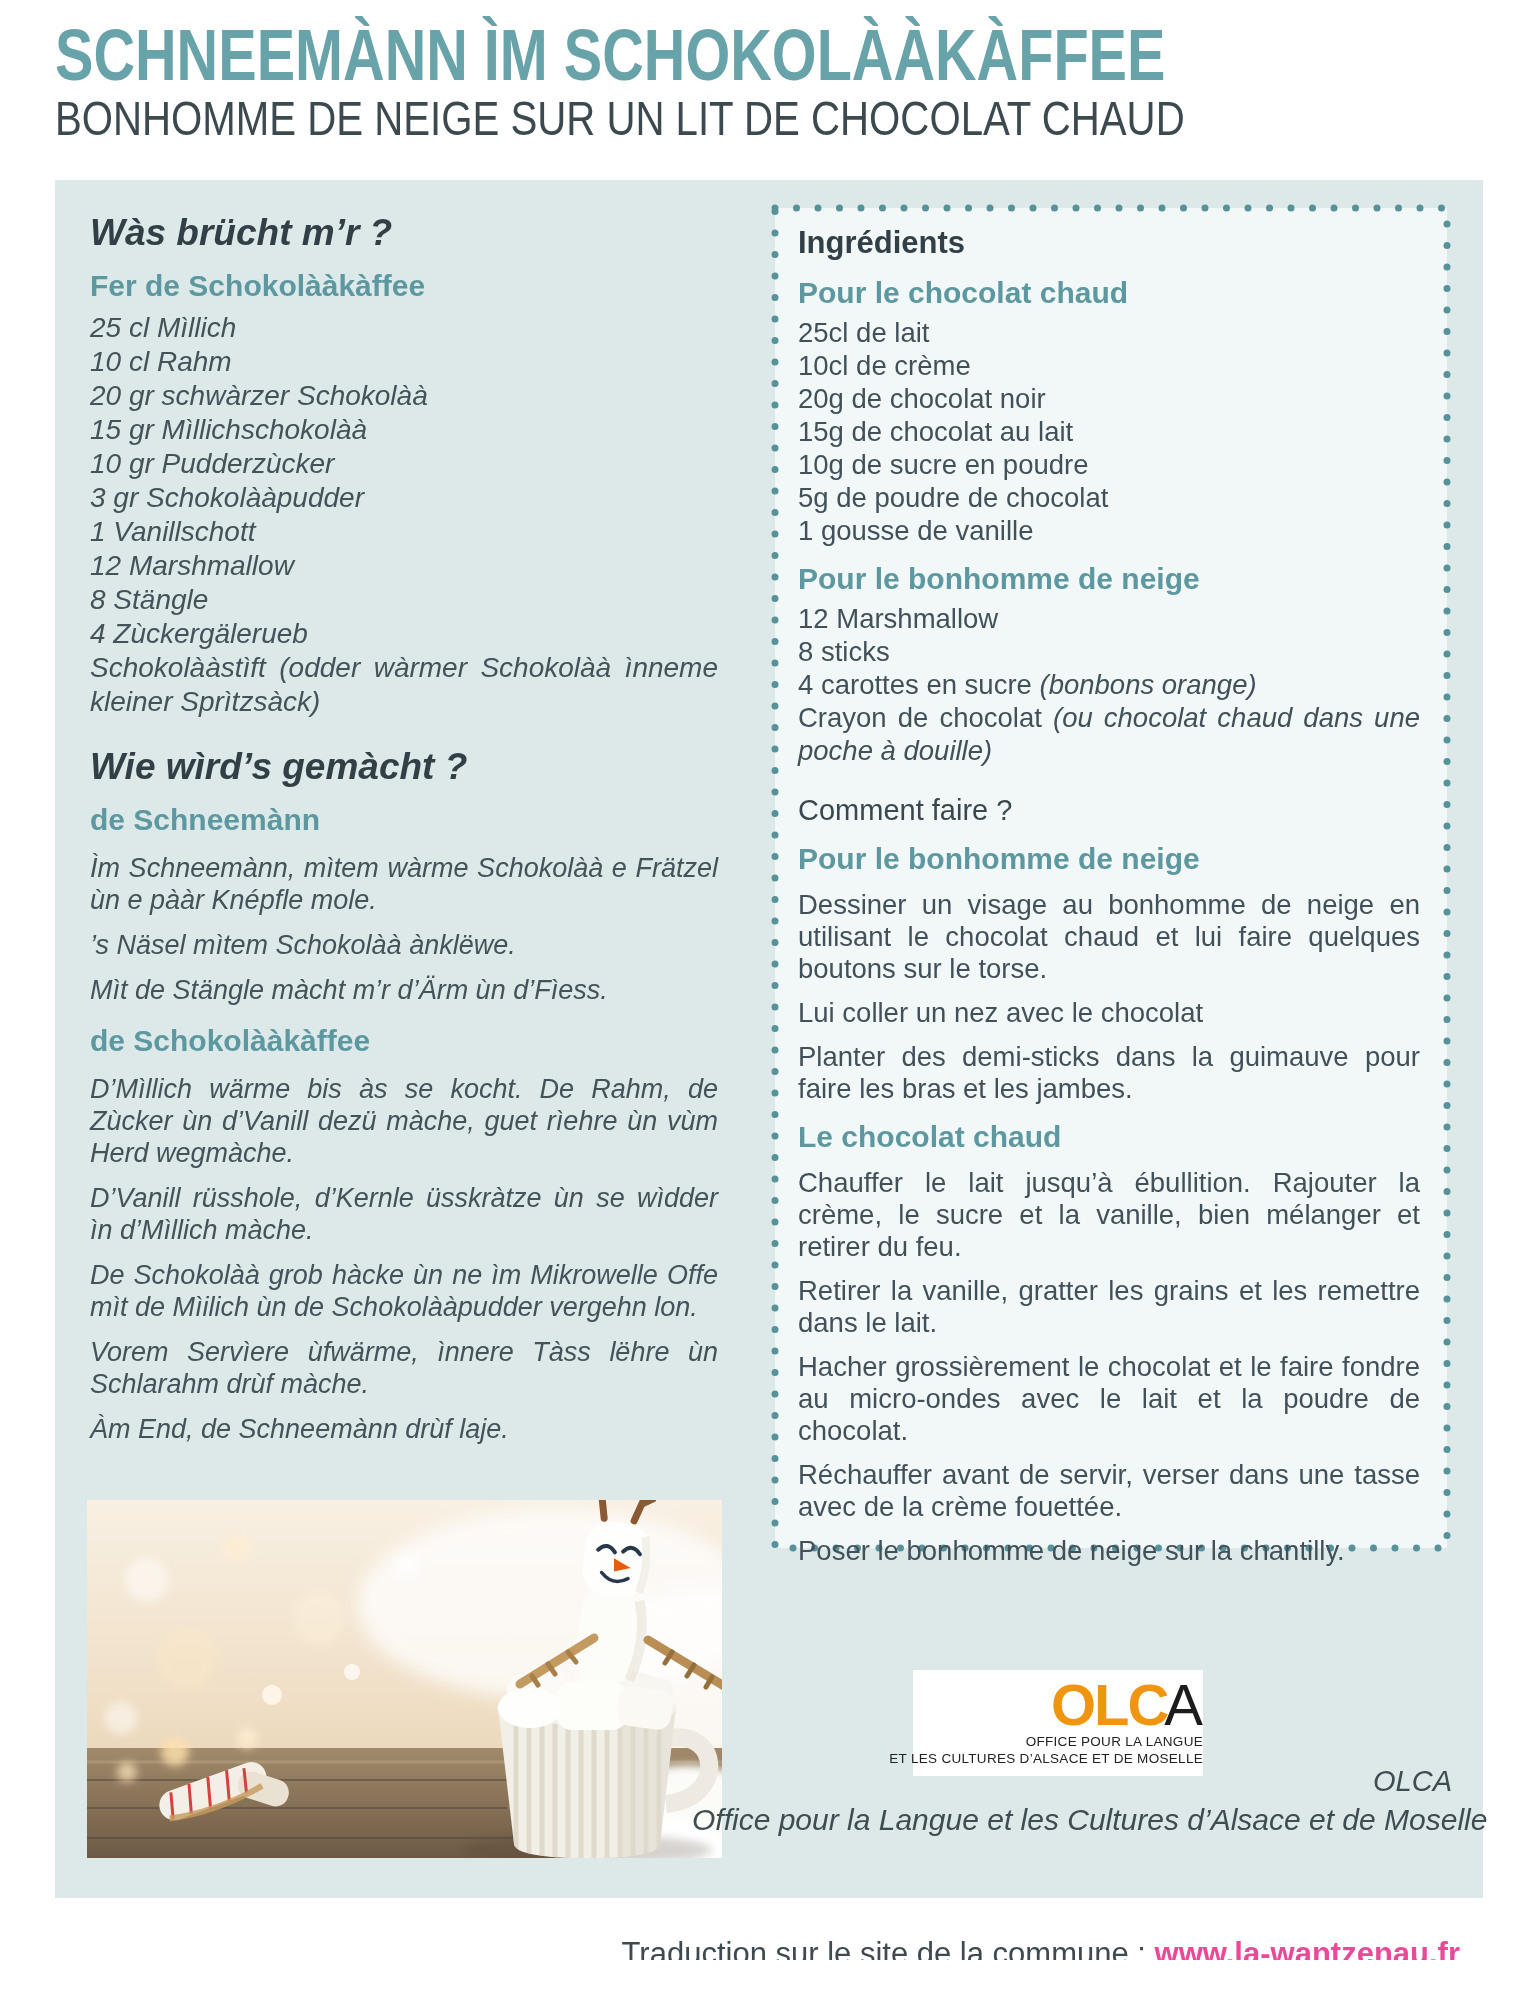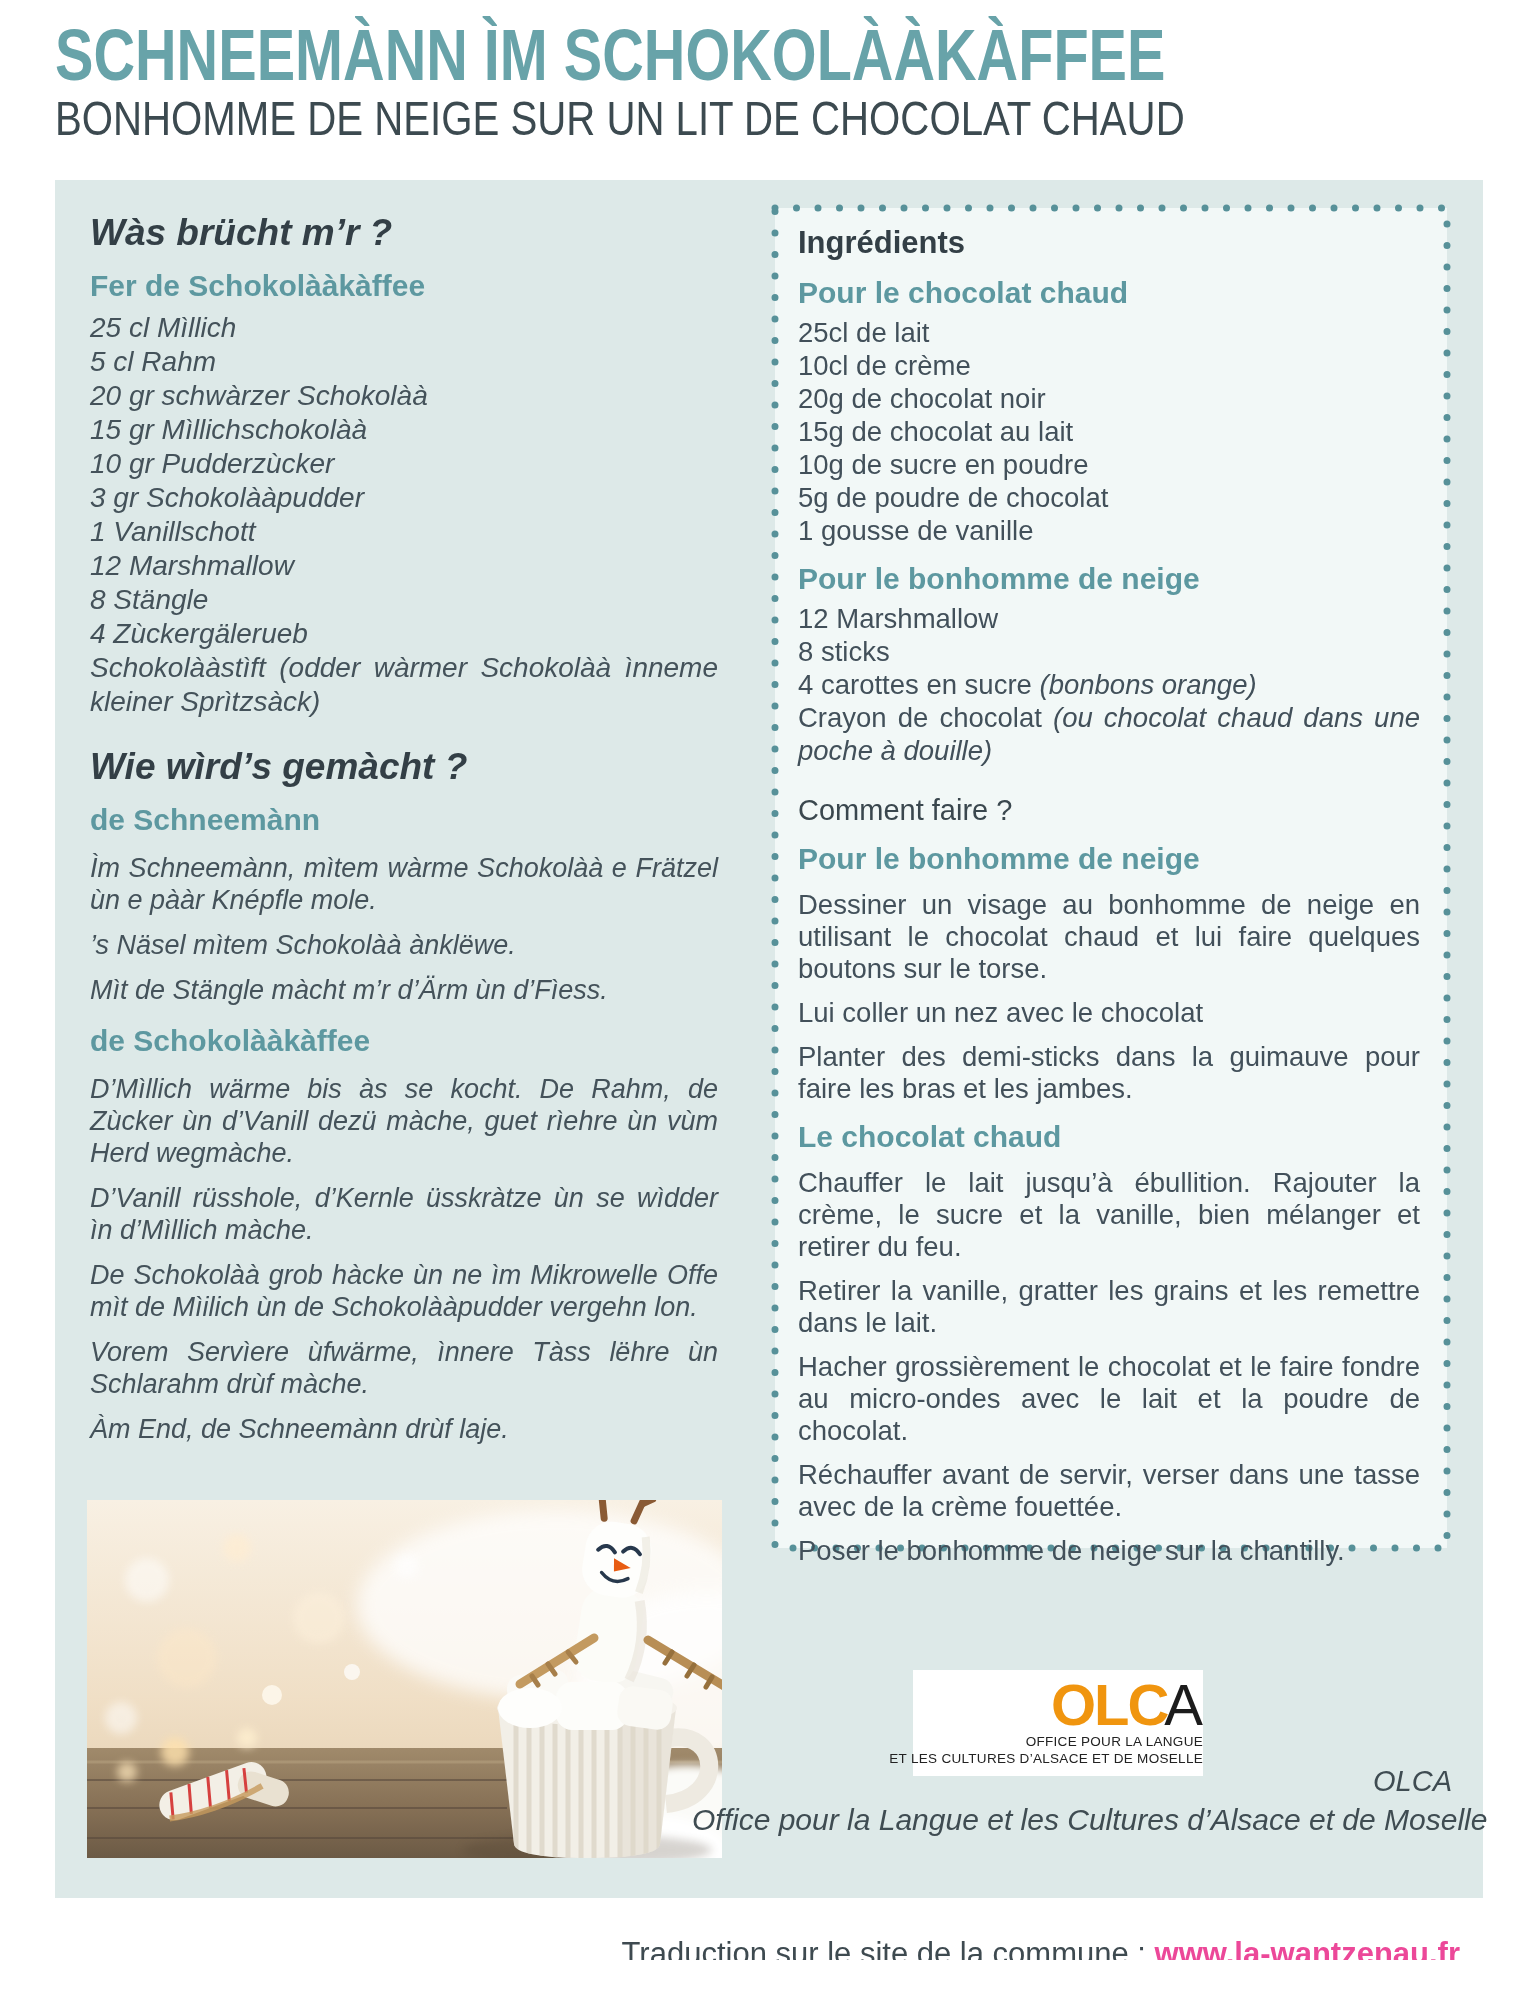--- a/index.html
+++ b/index.html
@@ -63,21 +63,21 @@
   <div class="title-als">SCHNEEMÀNN ÌM SCHOKOLÀÀKÀFFEE</div>
   <div class="title-fr">BONHOMME DE NEIGE SUR UN LIT DE CHOCOLAT CHAUD</div>
 
   <div class="panel"></div>
 
   <div class="leftcol">
     <div class="q">Wàs brücht m’r ?</div>
 
     <div class="th">Fer de Schokolààkàffee</div>
     <div class="item">25 cl Mìllich</div>
-    <div class="item">5 cl Rahm</div>
+    <div class="item">10 cl Rahm</div>
     <div class="item">20 gr schwàrzer Schokolàà</div>
     <div class="item">15 gr Mìllichschokolàà</div>
     <div class="item">10 gr Pudderzùcker</div>
     <div class="item">3 gr Schokolààpudder</div>
     <div class="item">1 Vanillschott</div>
 
     <div class="item">12 Marshmallow</div>
     <div class="item">8 Stängle</div>
     <div class="item">4 Zùckergälerueb</div>
     <div class="item just">Schokolààstìft (odder wàrmer Schokolàà ìnneme kleiner Sprìtzsàck)</div>

